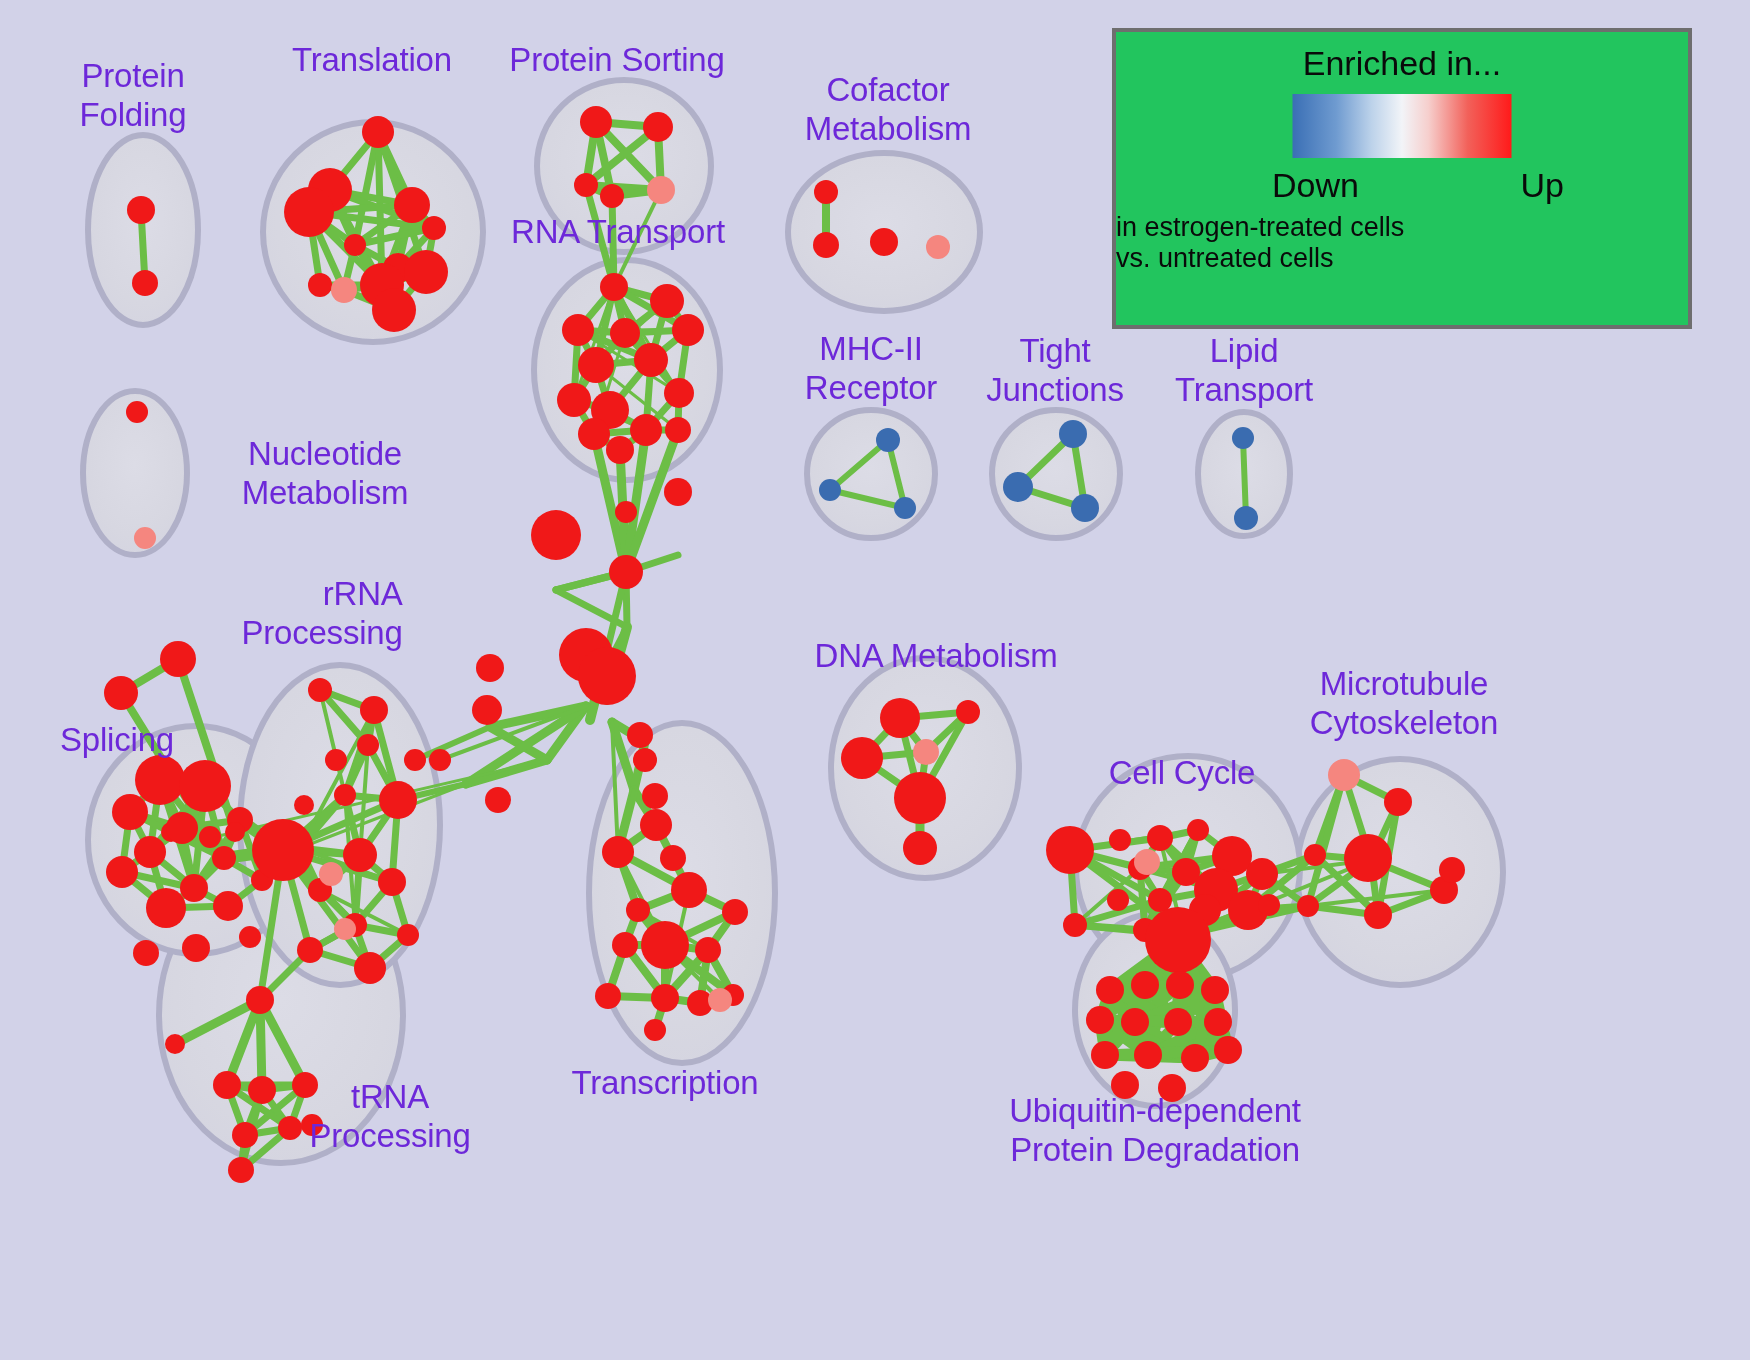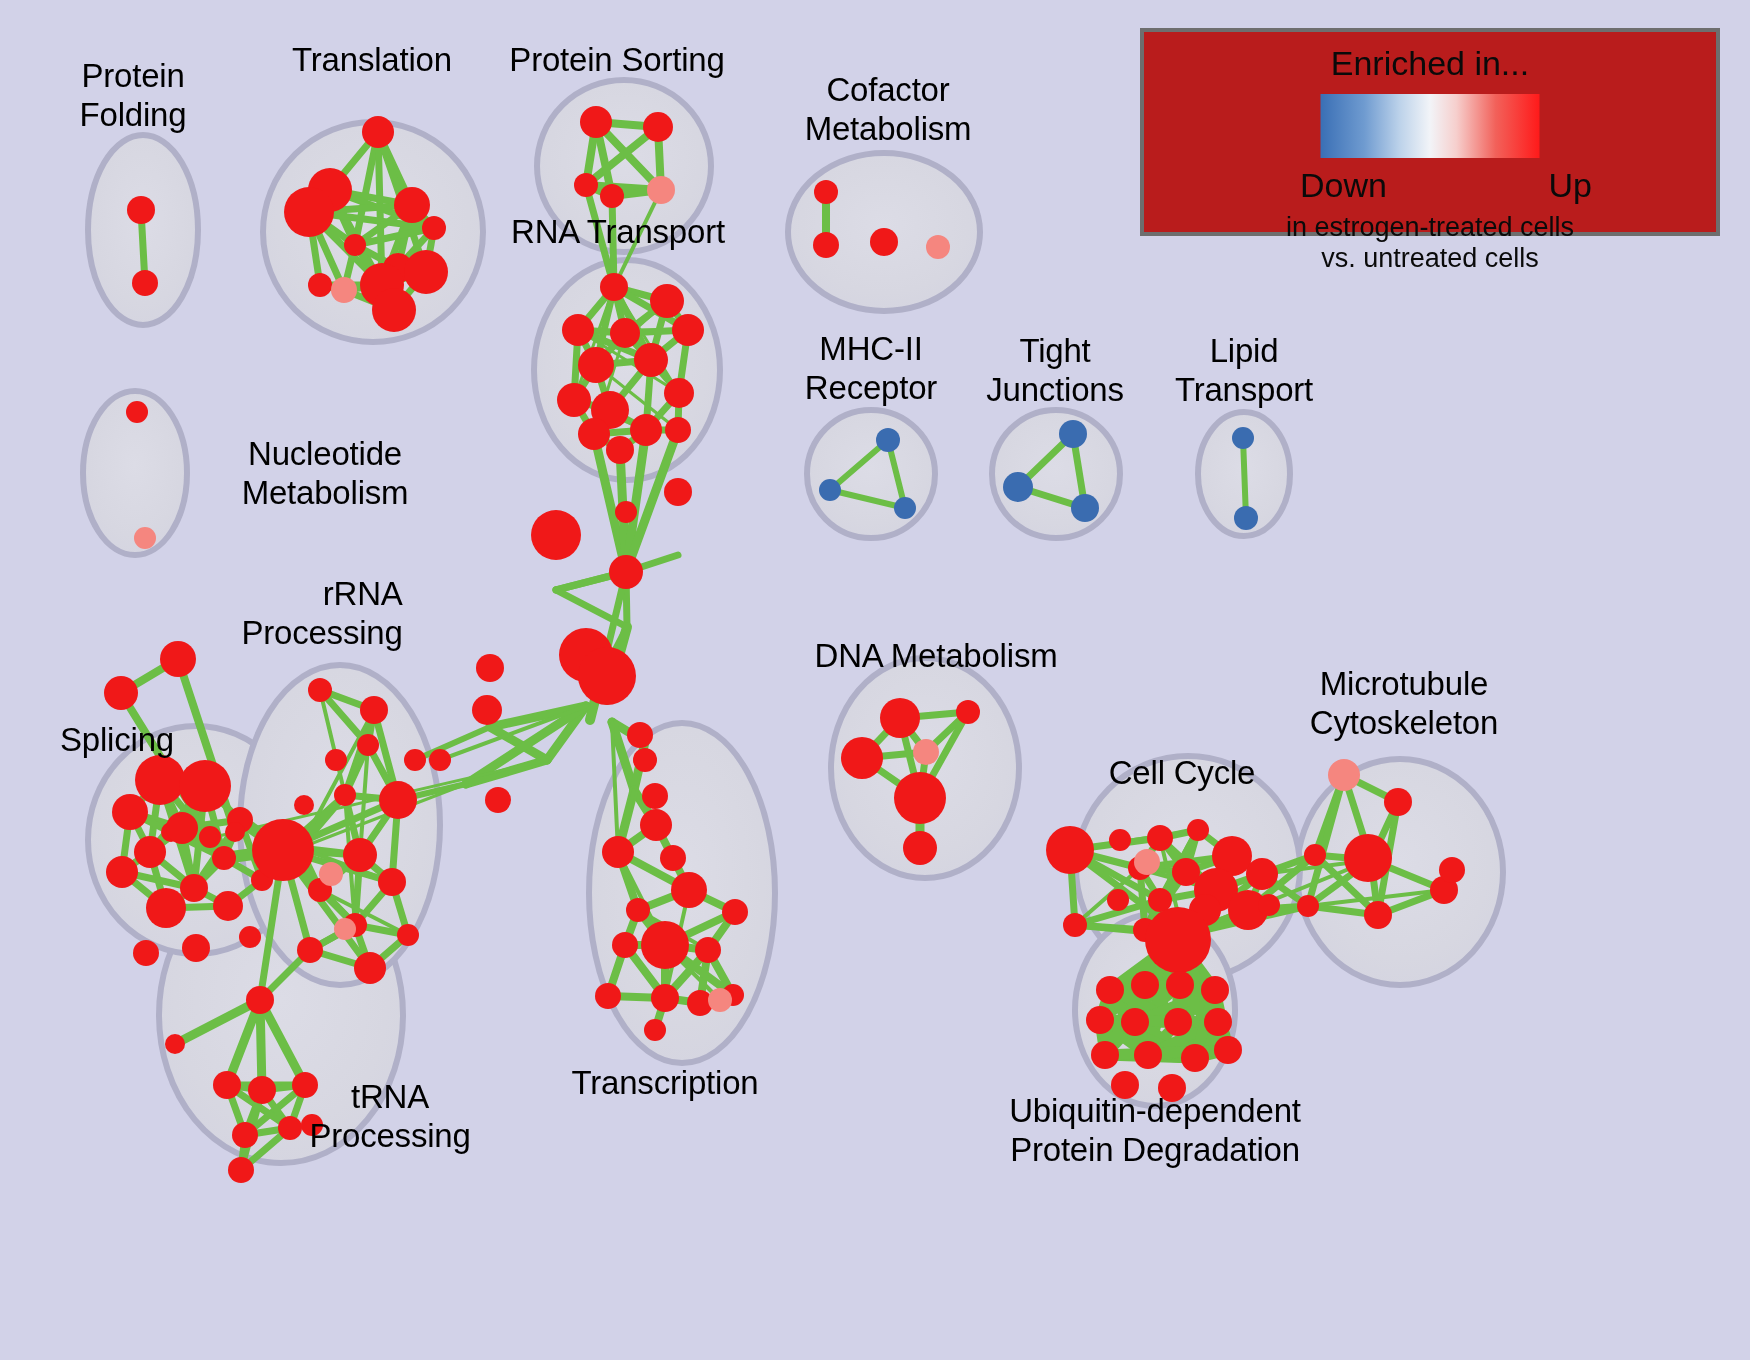--- a/index.html
+++ b/index.html
@@ -5,53 +5,53 @@
   html,body{margin:0;padding:0;background:#fff;}
   #stage{
     position:relative;width:1750px;height:1360px;
     background:#d2d2e8;
     font-family:"Liberation Sans", sans-serif;
     overflow:hidden;
   }
   #net{position:absolute;left:0;top:0;width:1750px;height:1360px;}
   .lbl{
     position:absolute;
-    color:#000000;
+    color:#6d28d9;
     font-family:"Liberation Sans", sans-serif;
     font-size:33px;
     line-height:39px;
     font-weight:400;
     text-align:center;
     white-space:pre;
     letter-spacing:-0.2px;
     transform:translateX(-50%);
   }
   
   #legend{
     position:absolute;
-    left:1140px;top:28px;width:580px;height:208px;
-    background:#b91c1c;
+    left:1112px;top:28px;width:580px;height:301px;
+    background:#22c55e;
     border:4px solid #6e6e6e;
     box-sizing:border-box;
   }
   #legend-title{
     position:absolute;left:0;top:12px;width:100%;
     text-align:center;font-size:34px;color:#0a0a0a;
   }
   #legend-bar{
     position:absolute;left:50%;top:62px;
     transform:translateX(-50%);
     width:219px;height:64px;
     background:linear-gradient(to right,#3a6fb5 0%,#6f9bd0 20%,#bcd2ea 36%,#f2f4f8 50%,#f6cfcd 62%,#f2615a 80%,#ff1a1a 100%);
   }
   #legend-down{position:absolute;left:136px;top:134px;font-size:34px;color:#0a0a0a;margin-left:20px;}
   #legend-up{position:absolute;right:124px;top:134px;font-size:34px;color:#0a0a0a;}
   #legend-sub{
     position:absolute;left:0;top:180px;width:100%;
-    text-align:center;font-size:27px;line-height:31px;color:#0a0a0a;
+    text-align:left;font-size:27px;line-height:31px;color:#0a0a0a;
     white-space:pre-line;
   }
 </style>
 </head>
 <body>
 
 <div id="stage">
 
   <svg id="net" viewBox="0 0 1750 1360">
     <defs>

